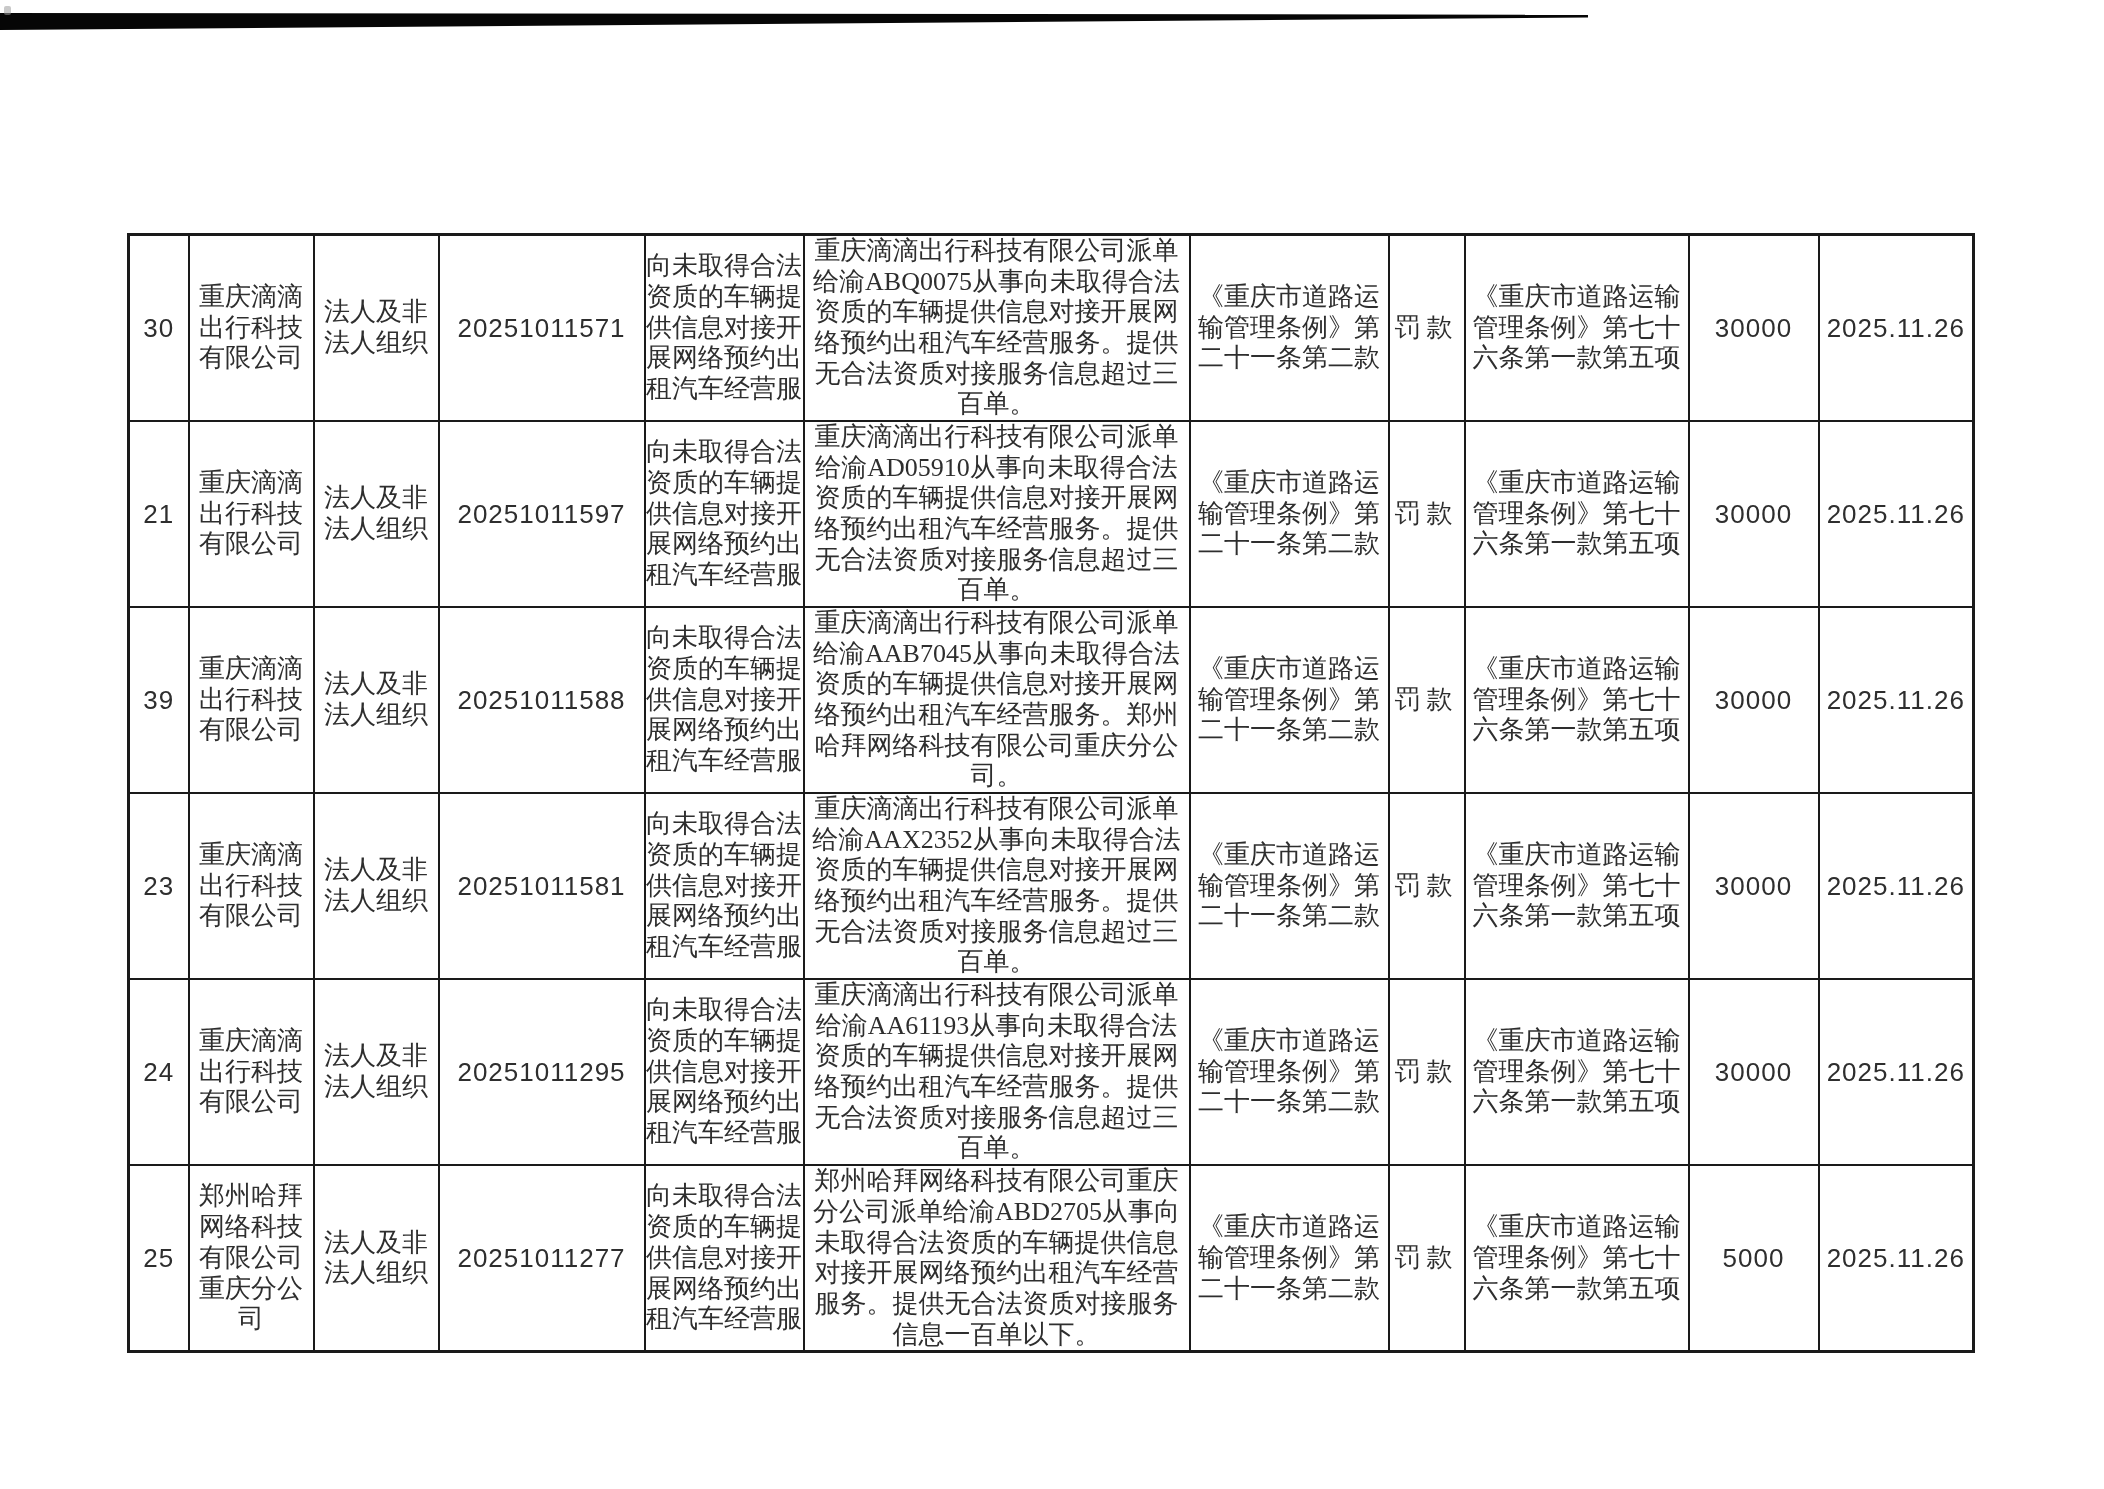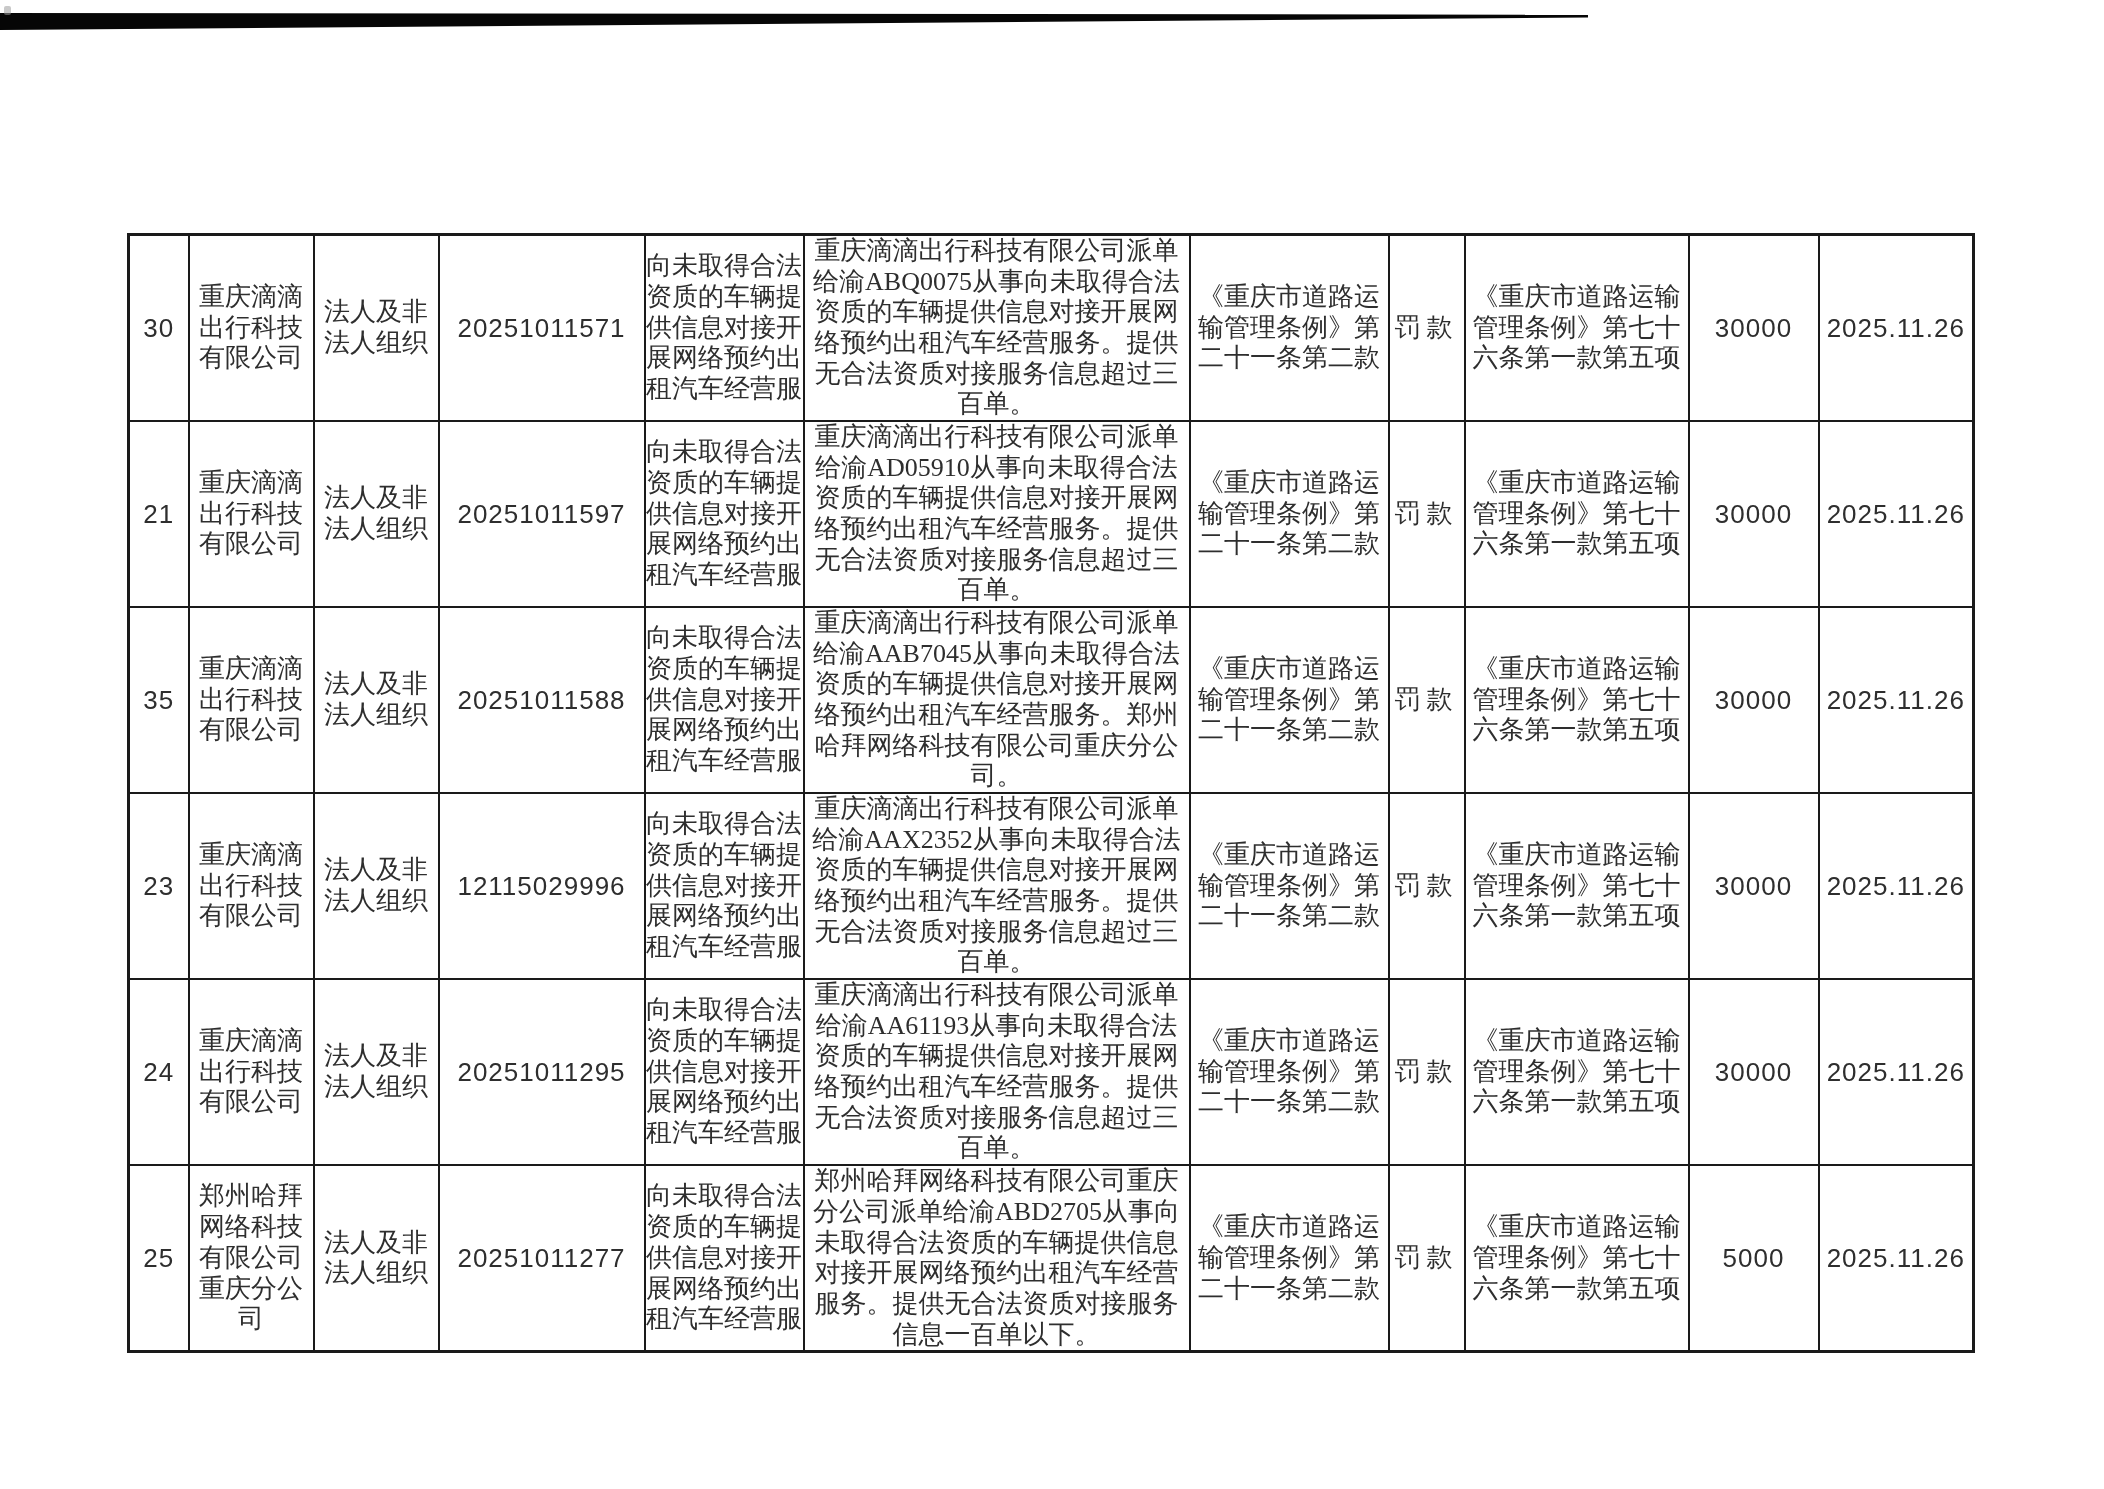--- a/index.html
+++ b/index.html
@@ -119,37 +119,37 @@
         <td class="c-case num">20251011597</td>
         <td class="c-viol">向未取得合法资质的车辆提供信息对接开展网络预约出租汽车经营服</td>
         <td class="c-facts">重庆滴滴出行科技有限公司派单给渝AD05910从事向未取得合法资质的车辆提供信息对接开展网络预约出租汽车经营服务。提供无合法资质对接服务信息超过三百单。</td>
         <td class="c-legal">《重庆市道路运输管理条例》第二十一条第二款</td>
         <td class="c-pen">罚款</td>
         <td class="c-penbasis">《重庆市道路运输管理条例》第七十六条第一款第五项</td>
         <td class="c-amount num">30000</td>
         <td class="c-date num">2025.11.26</td>
       </tr>
       <tr>
-        <td class="c-no num">35</td>
+        <td class="c-no num">39</td>
         <td class="c-party">重庆滴滴出行科技有限公司</td>
         <td class="c-type">法人及非法人组织</td>
         <td class="c-case num">20251011588</td>
         <td class="c-viol">向未取得合法资质的车辆提供信息对接开展网络预约出租汽车经营服</td>
         <td class="c-facts">重庆滴滴出行科技有限公司派单给渝AAB7045从事向未取得合法资质的车辆提供信息对接开展网络预约出租汽车经营服务。郑州哈拜网络科技有限公司重庆分公司。</td>
         <td class="c-legal">《重庆市道路运输管理条例》第二十一条第二款</td>
         <td class="c-pen">罚款</td>
         <td class="c-penbasis">《重庆市道路运输管理条例》第七十六条第一款第五项</td>
         <td class="c-amount num">30000</td>
         <td class="c-date num">2025.11.26</td>
       </tr>
       <tr>
         <td class="c-no num">23</td>
         <td class="c-party">重庆滴滴出行科技有限公司</td>
         <td class="c-type">法人及非法人组织</td>
-        <td class="c-case num">12115029996</td>
+        <td class="c-case num">20251011581</td>
         <td class="c-viol">向未取得合法资质的车辆提供信息对接开展网络预约出租汽车经营服</td>
         <td class="c-facts">重庆滴滴出行科技有限公司派单给渝AAX2352从事向未取得合法资质的车辆提供信息对接开展网络预约出租汽车经营服务。提供无合法资质对接服务信息超过三百单。</td>
         <td class="c-legal">《重庆市道路运输管理条例》第二十一条第二款</td>
         <td class="c-pen">罚款</td>
         <td class="c-penbasis">《重庆市道路运输管理条例》第七十六条第一款第五项</td>
         <td class="c-amount num">30000</td>
         <td class="c-date num">2025.11.26</td>
       </tr>
       <tr>
         <td class="c-no num">24</td>

